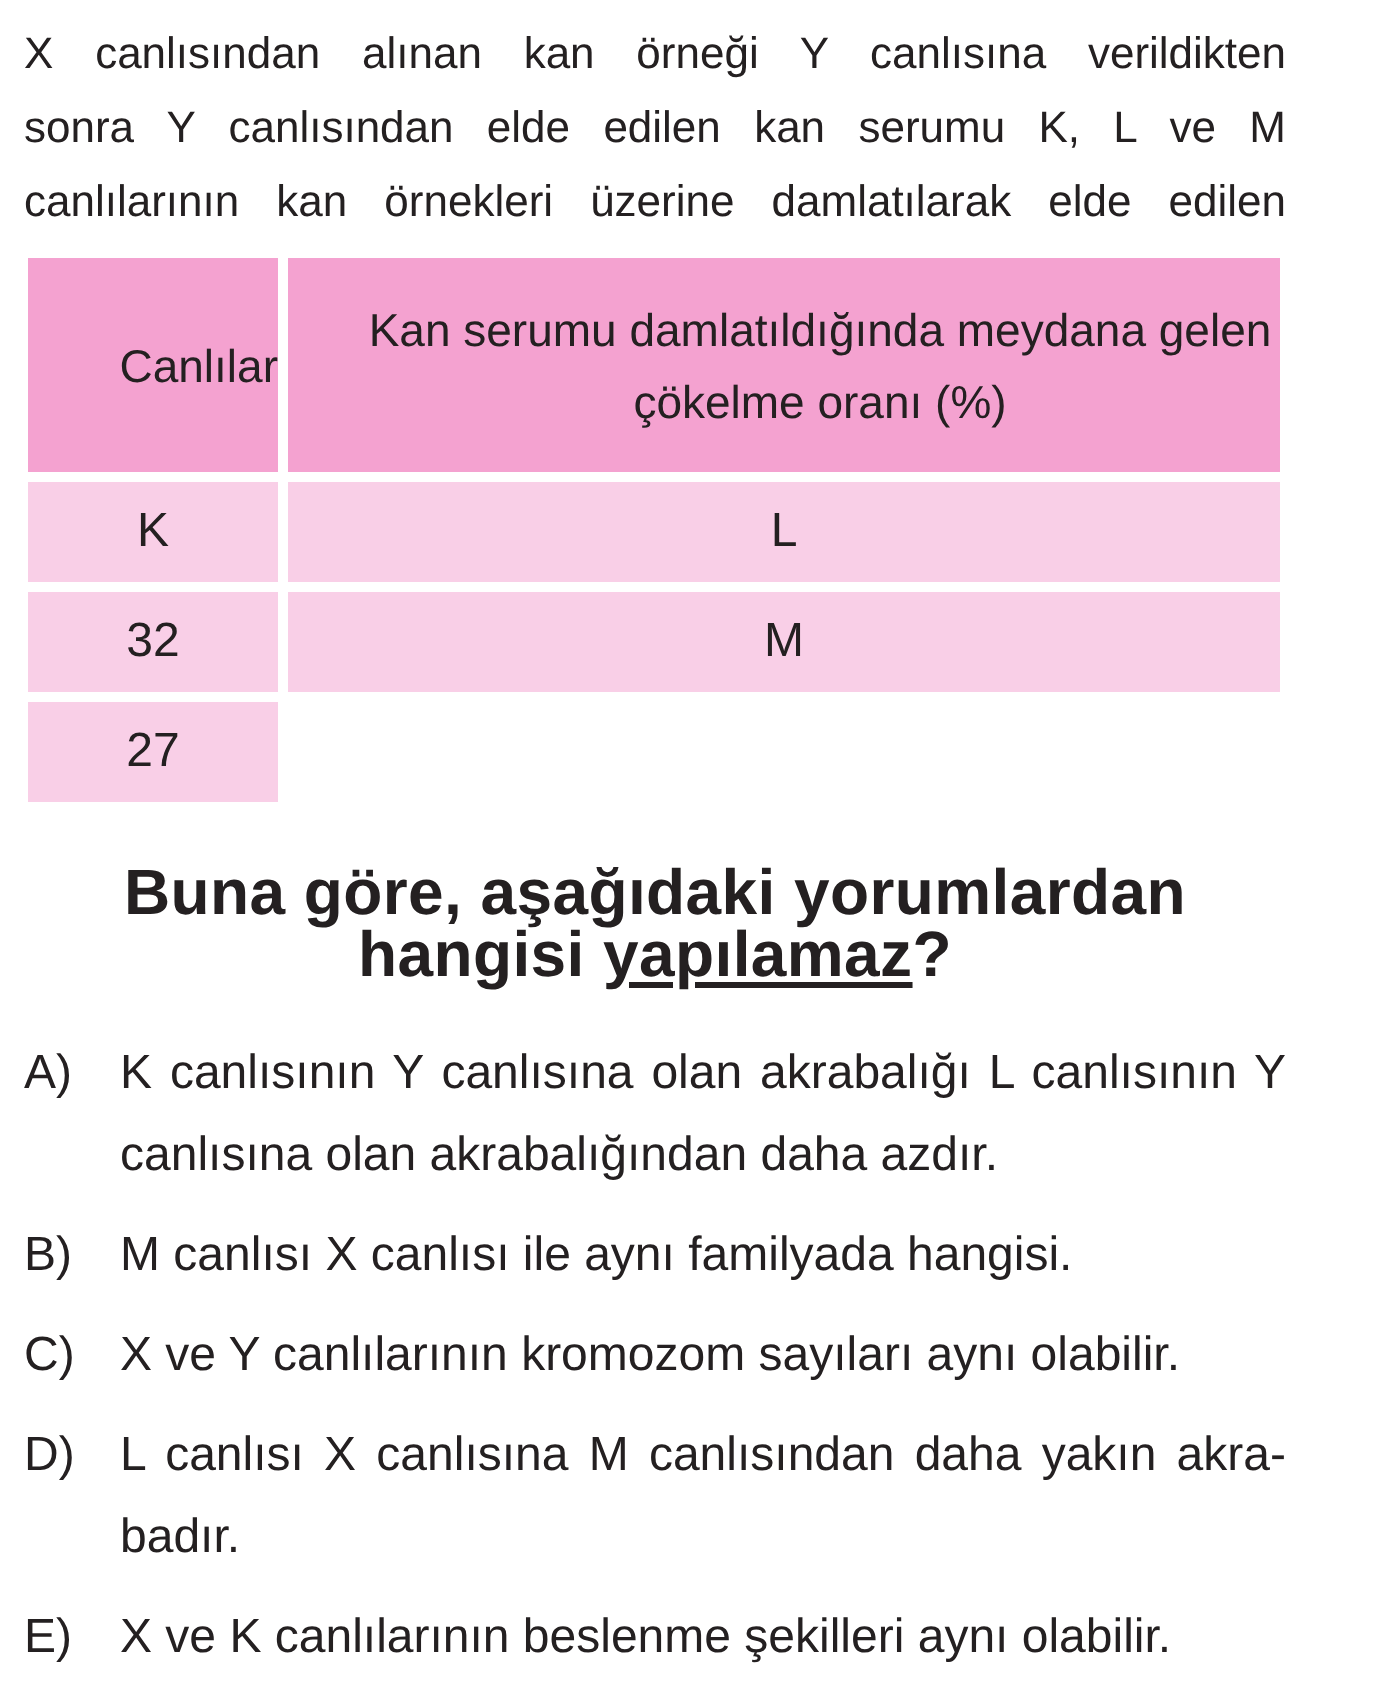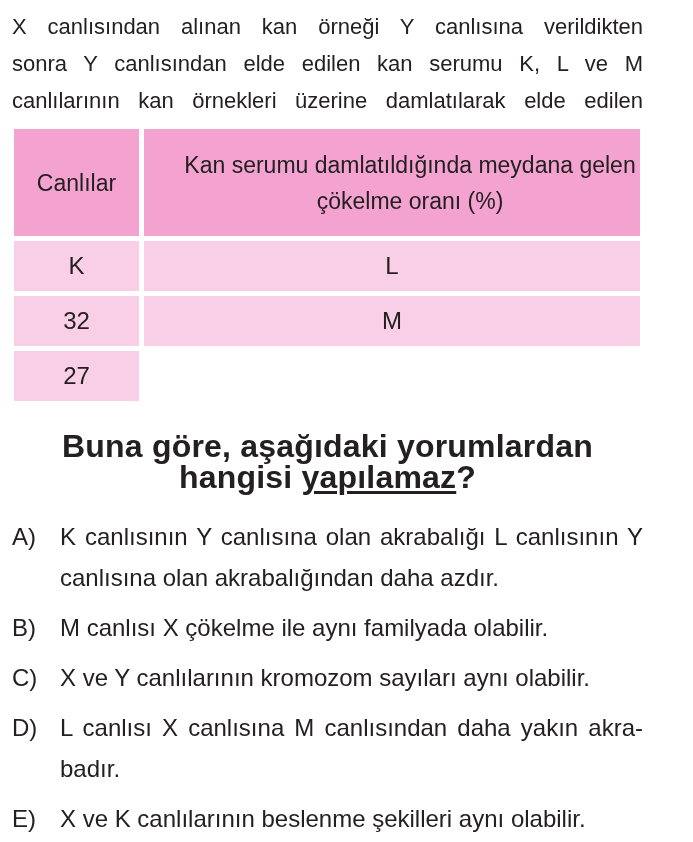--- a/index.html
+++ b/index.html
@@ -82,21 +82,21 @@
 
 <div class="content">
 
   <div class="intro">
     <div class="line j">X canlısından alınan kan örneği Y canlısına verildikten</div>
     <div class="line j">sonra Y canlısından elde edilen kan serumu K, L ve M</div>
     <div class="line j">canlılarının kan örnekleri üzerine damlatılarak elde edilen</div>
   </div>
 
   <div class="qtable">
-    <div class="cell th" style="background:#f4a2d0;">
+    <div class="cell th" style="background:#f4a2d0;justify-content:flex-end;">
       <span class="wrap">Canlılar</span>
     </div>
     <div class="cell th" style="background:#f4a2d0;padding-left:36px;">
       <span class="wrap">Kan serumu damlatıldığında meydana gelen çökelme oranı (%)</span>
     </div>
 
     <div class="cell td" style="background:#f9cfe7;">
       <span>K</span>
     </div>
 
@@ -123,21 +123,21 @@
       <div class="olabel">A)</div>
       <div class="otext">
         <div class="line j">K canlısının Y canlısına olan akrabalığı L canlısının Y</div>
         <div class="line">canlısına olan akrabalığından daha azdır.</div>
       </div>
     </div>
 
     <div class="option">
       <div class="olabel">B)</div>
       <div class="otext">
-        <div class="line">M canlısı X çökelme ile aynı familyada olabilir.</div>
+        <div class="line">M canlısı X canlısı ile aynı familyada hangisi.</div>
       </div>
     </div>
 
     <div class="option">
       <div class="olabel">C)</div>
       <div class="otext">
         <div class="line">X ve Y canlılarının kromozom sayıları aynı olabilir.</div>
       </div>
     </div>
 

